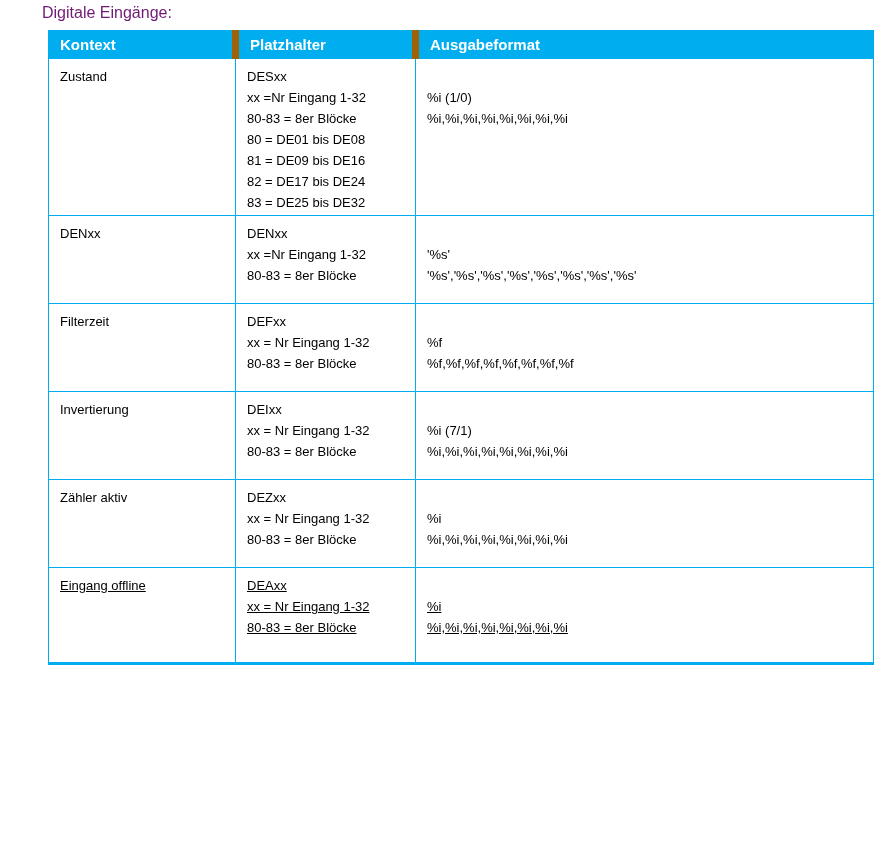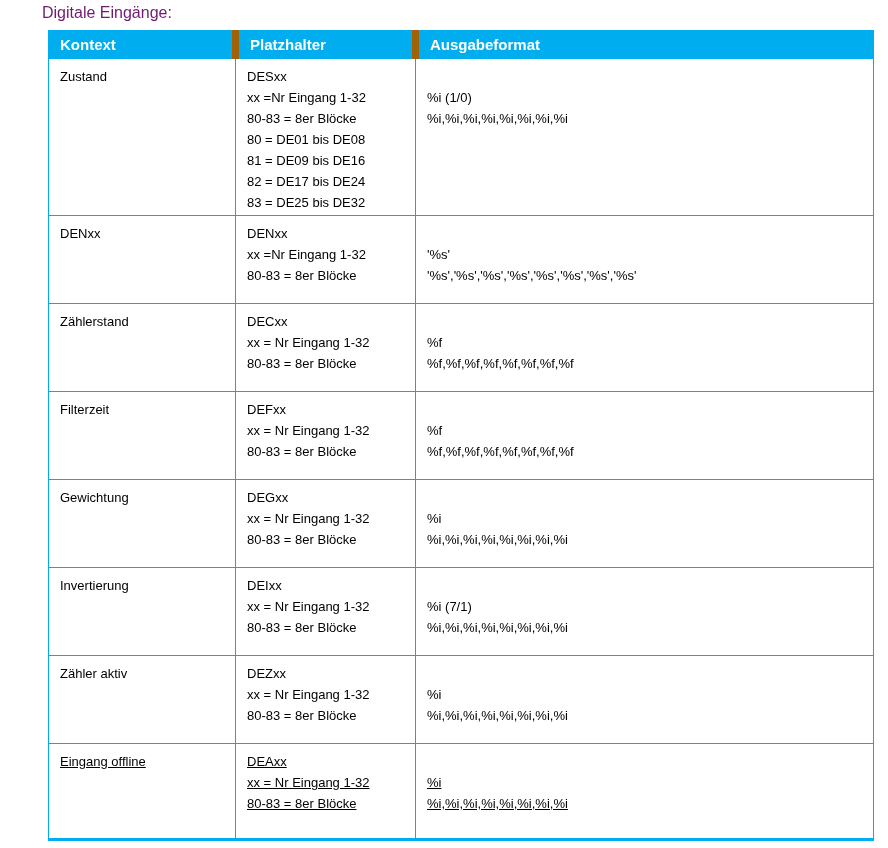--- a/index.html
+++ b/index.html
@@ -94,45 +94,27 @@
     <tr>
       <td>DENxx</td>
       <td>DENxx
 xx =Nr Eingang 1-32
 80-83 = 8er Blöcke</td>
       <td>
 '%s'
 '%s','%s','%s','%s','%s','%s','%s','%s'</td>
     </tr>
     <tr>
-      <td>Zählerstand</td>
-      <td>DECxx
-xx = Nr Eingang 1-32
-80-83 = 8er Blöcke</td>
-      <td>
-%f
-%f,%f,%f,%f,%f,%f,%f,%f</td>
-    </tr>
-    <tr>
       <td>Filterzeit</td>
       <td>DEFxx
 xx = Nr Eingang 1-32
 80-83 = 8er Blöcke</td>
       <td>
 %f
 %f,%f,%f,%f,%f,%f,%f,%f</td>
-    </tr>
-    <tr>
-      <td>Gewichtung</td>
-      <td>DEGxx
-xx = Nr Eingang 1-32
-80-83 = 8er Blöcke</td>
-      <td>
-%i
-%i,%i,%i,%i,%i,%i,%i,%i</td>
     </tr>
     <tr>
       <td>Invertierung</td>
       <td>DEIxx
 xx = Nr Eingang 1-32
 80-83 = 8er Blöcke</td>
       <td>
 %i (7/1)
 %i,%i,%i,%i,%i,%i,%i,%i</td>
     </tr>

